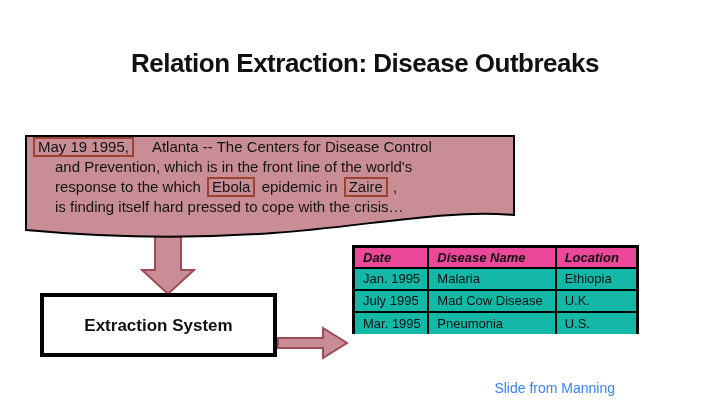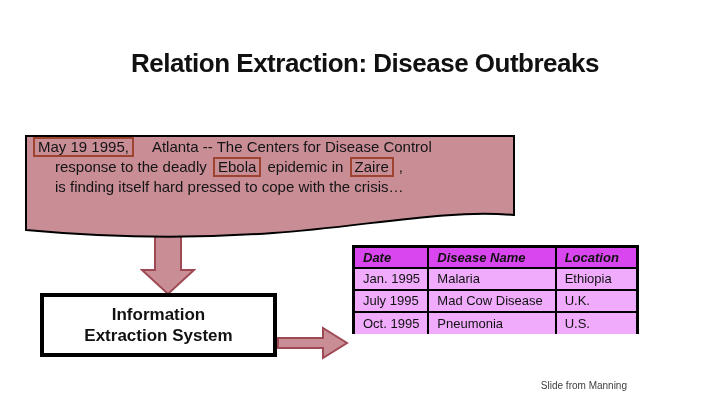--- a/index.html
+++ b/index.html
@@ -75,36 +75,36 @@
   }
   .results-table th, .results-table td {
     border: 2px solid #000;
     padding: 0 0 0 8px;
     text-align: left;
     height: 21px;
     box-sizing: border-box;
     font-weight: normal;
   }
   .results-table th {
-    background: #d946ef;
+    background: #ec4899;
     font-weight: bold;
     font-style: italic;
     height: 21px;
   }
-  .results-table td { background: #f0abfc; height: 22px; }
+  .results-table td { background: #14b8a6; height: 22px; }
   .results-table tr:last-child td { border-bottom: none; }
   .col-date { width: 100px; }
   .col-disease { width: 164px; margin-left: 40px; }
   .col-location { width: 94px; }
 
   .credit {
     position: absolute;
-    right: 12px; top: 380px;
-    font-size: 10px;
-    color: #404040;
+    right: 24px; top: 380px;
+    font-size: 14px;
+    color: #3b82f6;
   }
 </style>
 </head>
 <body>
 
 <div class="slide">
 
   <div class="slide-title">Relation Extraction: Disease Outbreaks</div>
 
   <svg class="arrow-down" width="56" height="63" viewBox="0 0 56 63">
@@ -116,31 +116,31 @@
   </svg>
 
   <svg class="news-shape" width="494" height="110" viewBox="0 0 494 110">
     <path d="M3,3 L491,3 L491,82 C420,76 340,94 250,100 C180,105 100,106 3,97 Z" fill="#c98d96" stroke="#000000" stroke-width="2"></path>
   </svg>
 
   <div class="news-text">
     <div class="news-line">
       <span class="entity-box">May 19 1995,</span><span>Atlanta -- The Centers for Disease Control</span>
     </div>
+    <div class="news-line indent">and Prevention, which is in the front line of the world's</div>
     <div class="news-line indent">
-      <span>response to the deadly</span>
+      <span>response to the which</span>
       <span class="entity-box mid">Ebola</span>
       <span>epidemic in</span>
       <span class="entity-box mid">Zaire</span><span class="comma-after">,</span>
     </div>
     <div class="news-line indent">is finding itself hard pressed to cope with the crisis…</div>
   </div>
 
   <div class="ie-box">
-    <div>Information</div>
     <div>Extraction System</div>
   </div>
 
   <table class="results-table">
     <thead>
       <tr>
         <th class="col-date">Date</th>
         <th class="col-disease">Disease Name</th>
         <th class="col-location">Location</th>
       </tr>
@@ -150,21 +150,21 @@
         <td>Jan. 1995</td>
         <td>Malaria</td>
         <td>Ethiopia</td>
       </tr>
       <tr>
         <td>July 1995</td>
         <td>Mad Cow Disease</td>
         <td>U.K.</td>
       </tr>
       <tr>
-        <td>Oct. 1995</td>
+        <td>Mar. 1995</td>
         <td>Pneumonia</td>
         <td>U.S.</td>
       </tr>
     </tbody>
   </table>
 
   <div class="credit">Slide from Manning</div>
 
 </div>
 

